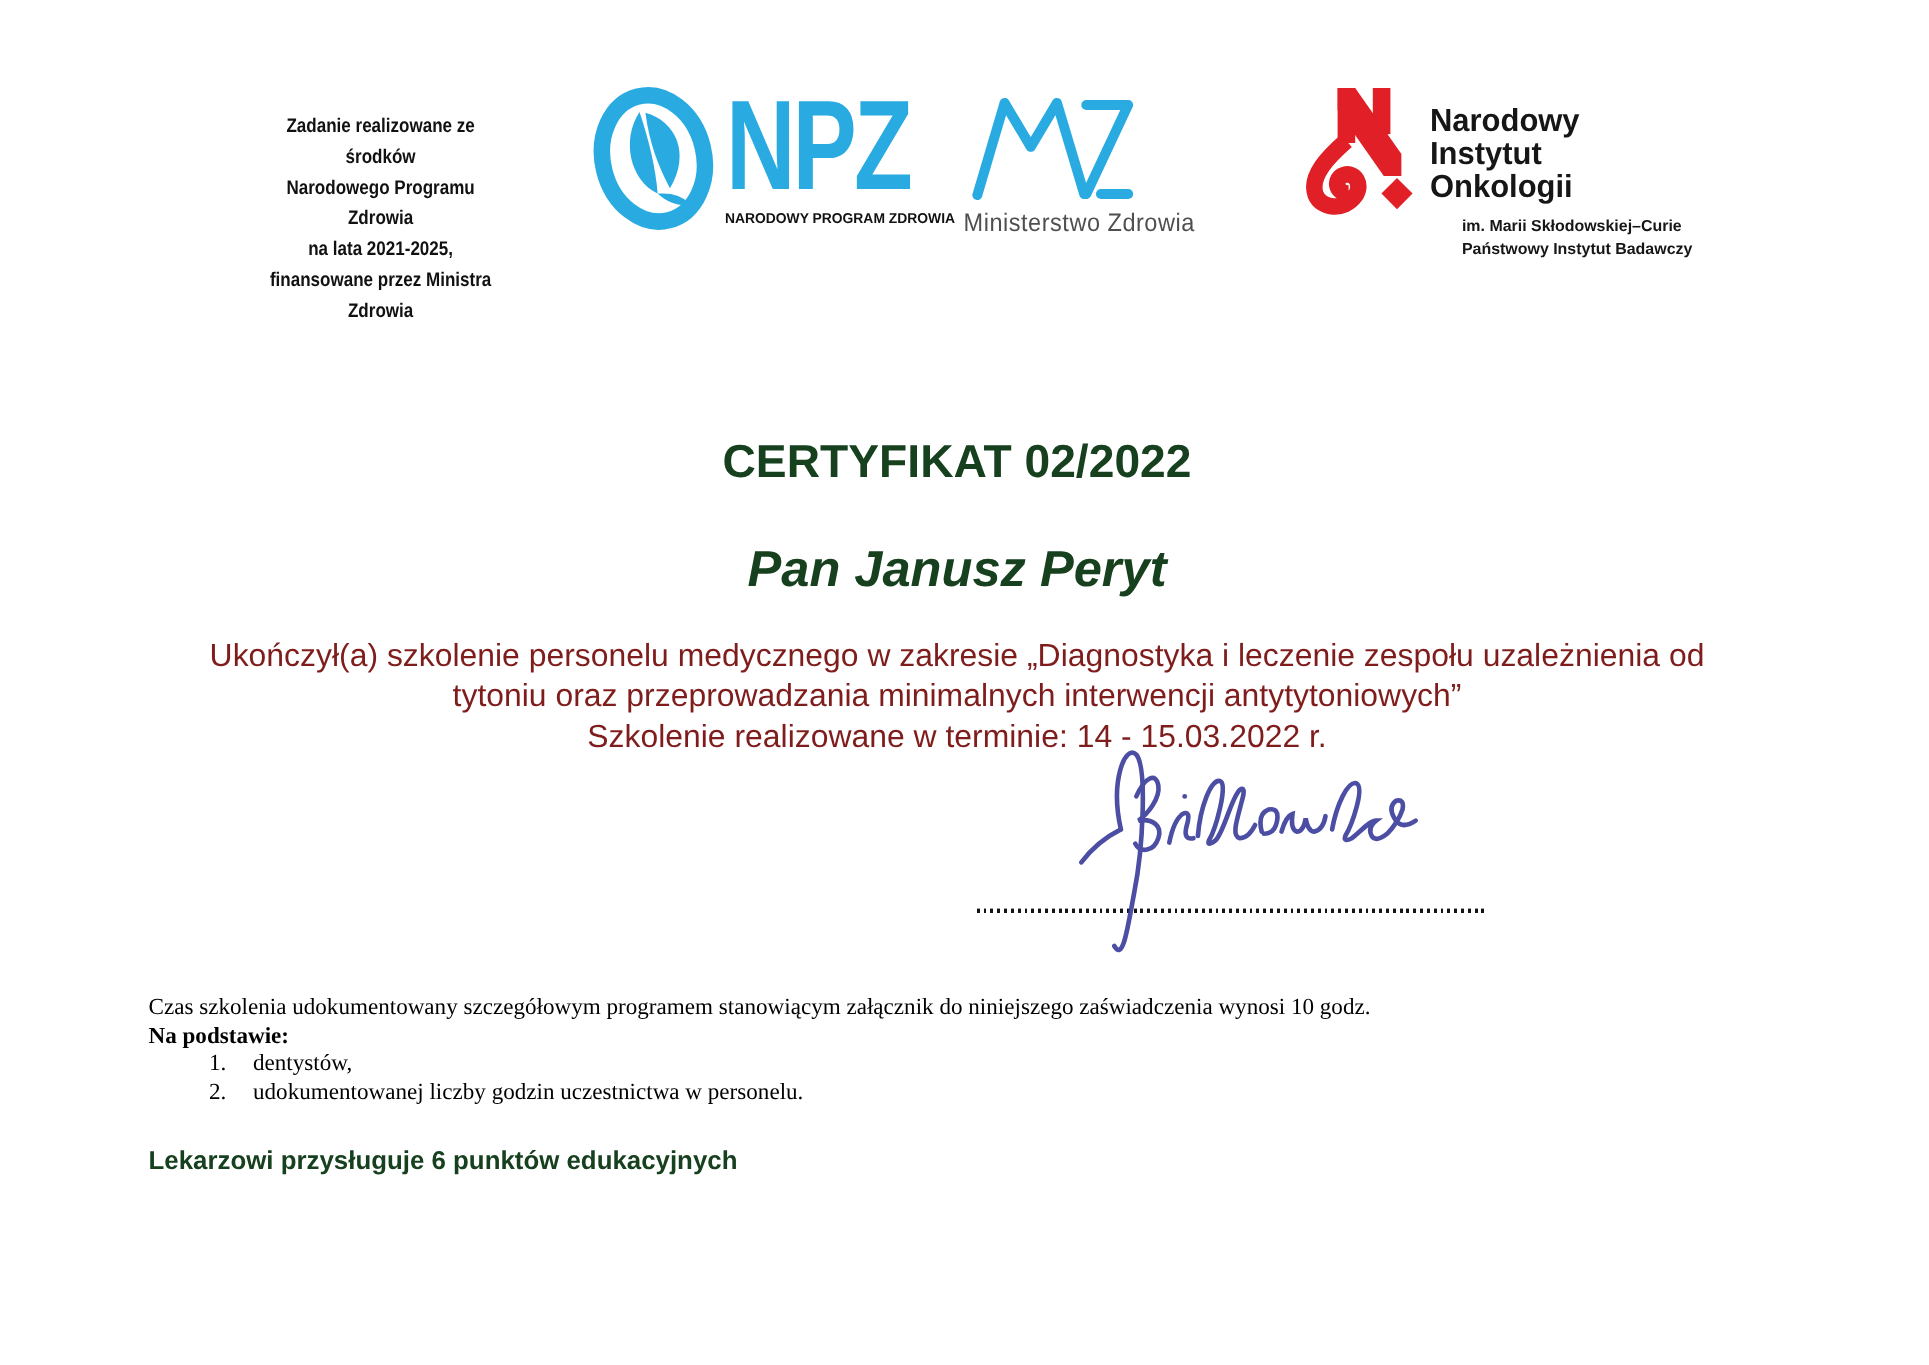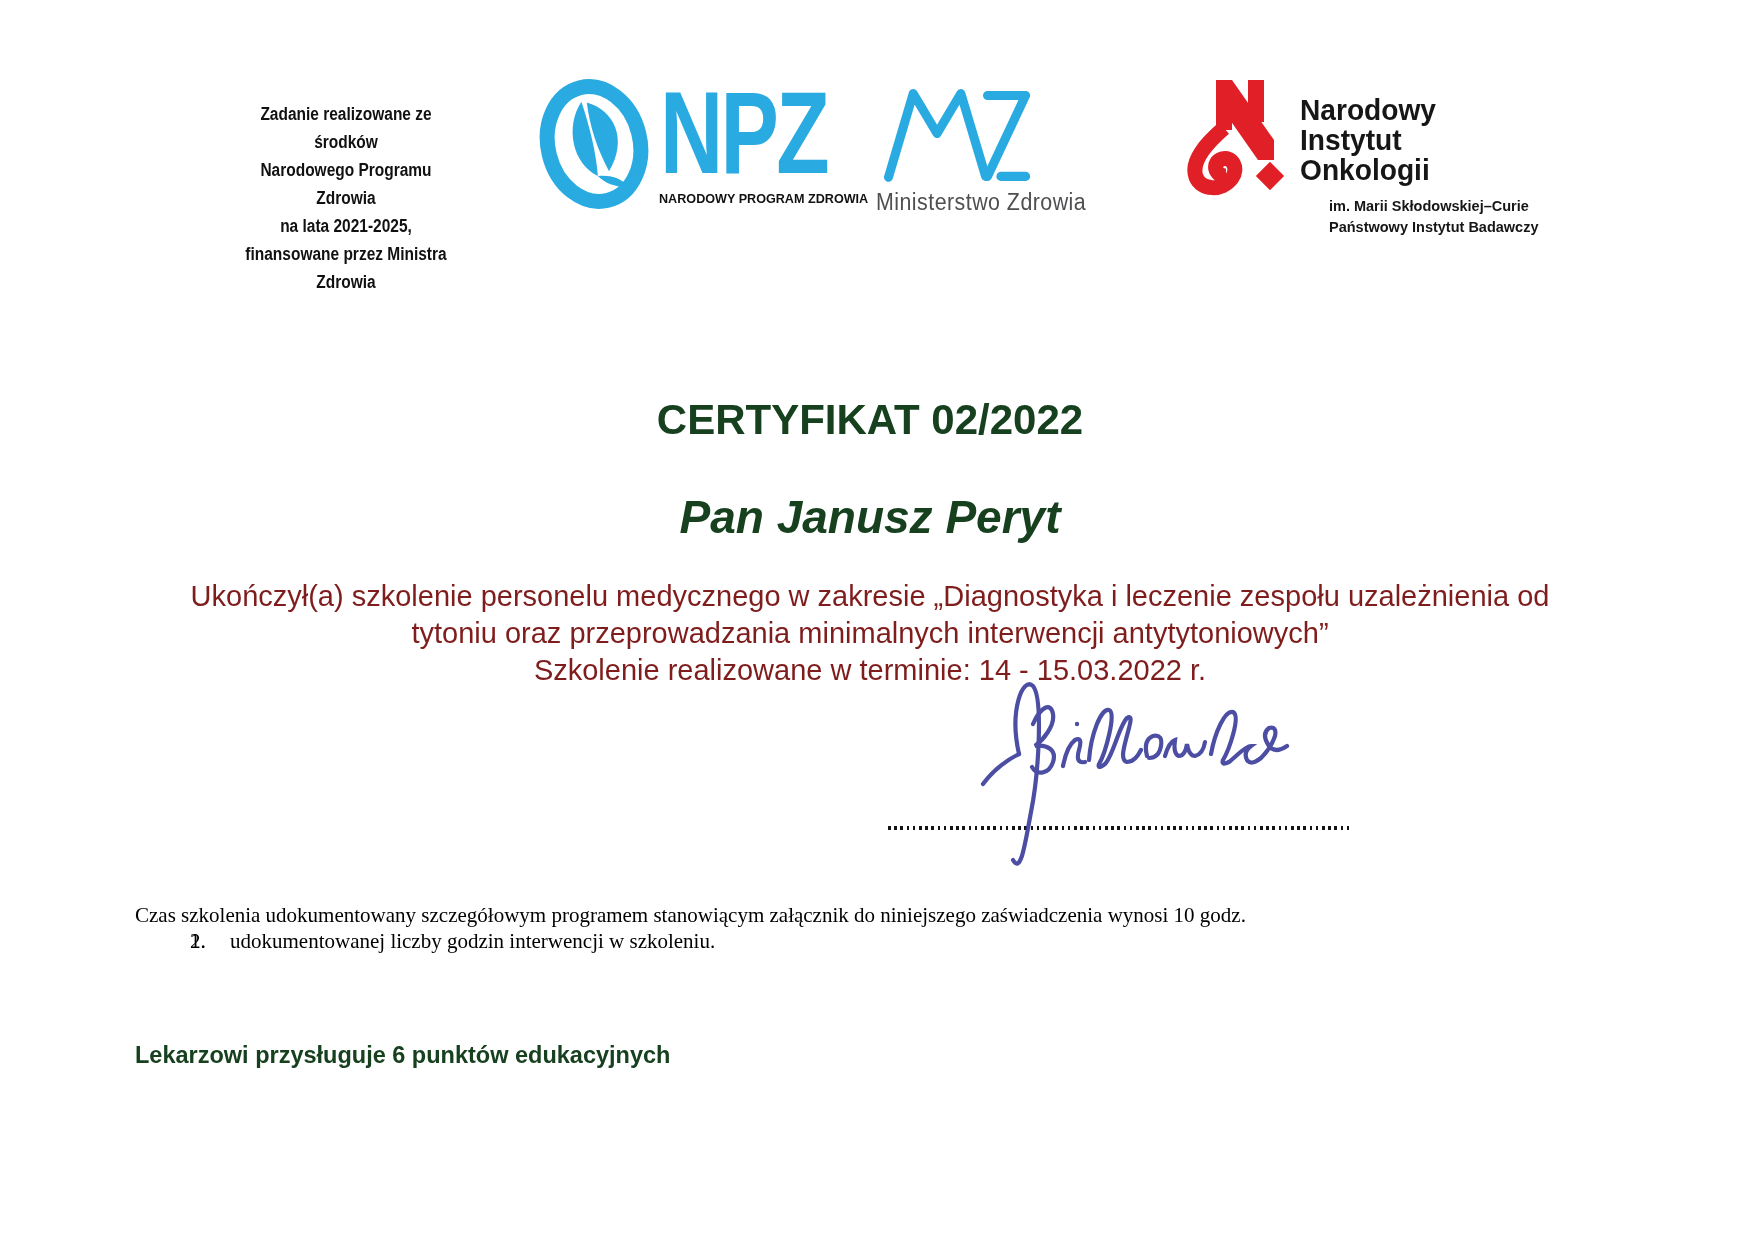--- a/index.html
+++ b/index.html
@@ -119,23 +119,25 @@
         <path d="M172 94 Q168 78 178 74 Q188 72 186 84 Q184 96 174 96"></path>
         <path d="M190 94 Q194 80 200 78 Q198 92 204 94 Q210 94 212 82 Q214 94 220 94 Q228 92 230 80"></path>
         <path d="M236 92 C240 70 250 48 258 50 C266 54 254 88 248 98 Q246 104 254 100 C262 94 270 84 276 84 Q268 90 272 98 Q276 104 286 96 Q296 86 300 74 Q302 64 294 66 Q286 72 294 84 Q300 92 312 84"></path>
       </g>
       <circle cx="102" cy="62" r="2.2" fill="#3c3f9b" opacity="0.92"></circle>
     </svg>
   </div>
 
   <div class="abs footer">
     <div>Czas szkolenia udokumentowany szczegółowym programem stanowiącym załącznik do niniejszego zaświadczenia wynosi 10 godz.</div>
+    <div class="bold">Na podstawie:</div>
     <div class="list-row">
       <span class="list-num">1.</span>
+      <div>dentystów,</div>
     </div>
     <div class="list-row">
       <span class="list-num">2.</span>
-      <div>udokumentowanej liczby godzin interwencji w szkoleniu.</div>
+      <div>udokumentowanej liczby godzin uczestnictwa w personelu.</div>
     </div>
   </div>
   <div class="abs points">Lekarzowi przysługuje 6 punktów edukacyjnych</div>
 
 </div>
 
 </body></html>

